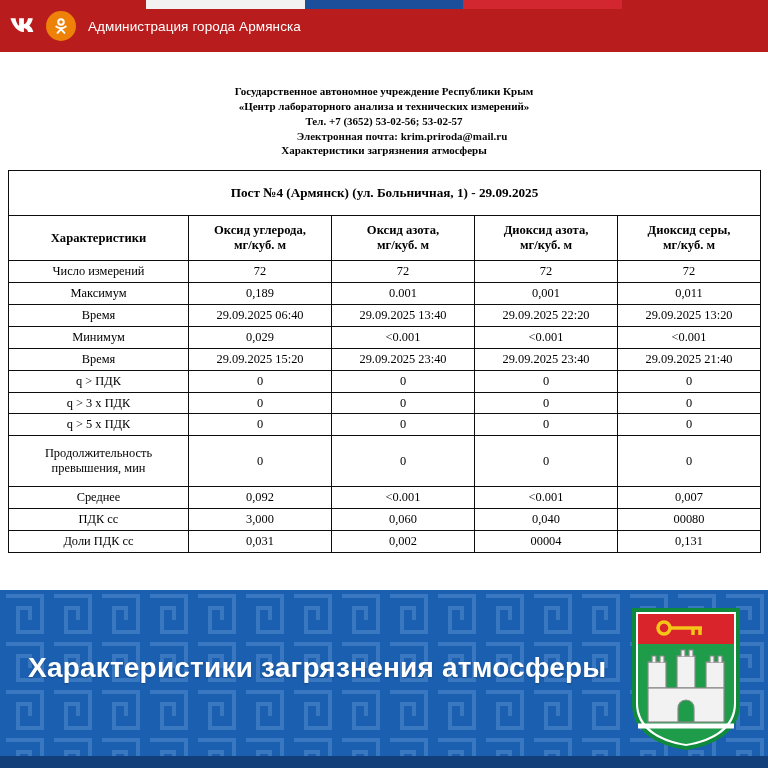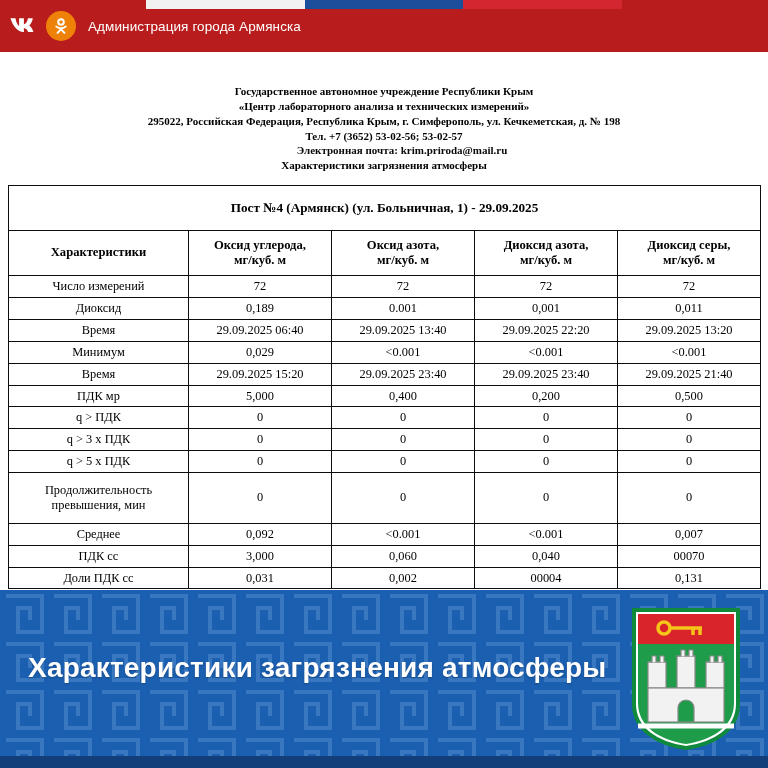--- a/index.html
+++ b/index.html
@@ -188,21 +188,20 @@
       <path d="M4.7 10.6c3.2 2.4 7.4 2.4 10.6 0" fill="none" stroke="#ffffff" stroke-width="2.2" stroke-linecap="round"></path>
       <path d="M6.2 17.6 10 13.4l3.8 4.2" fill="none" stroke="#ffffff" stroke-width="2.2" stroke-linecap="round" stroke-linejoin="round"></path>
     </svg>
   </div>
   <div class="topbar-title">Администрация города Армянска</div>
 </div>
 
 <div class="doc-header">
   <div class="line">Государственное автономное учреждение Республики Крым</div>
   <div class="line">«Центр лабораторного анализа и технических измерений»</div>
-  <div class="line">295022, Российская Федерация, Республика Крым, г. Симферополь, ул. Кечкеметская, д. № 198</div>
   <div class="line">Тел. +7 (3652) 53-02-56; 53-02-57</div>
   <div class="line email">Электронная почта: krim.priroda@mail.ru</div>
   <div class="line">Характеристики загрязнения атмосферы</div>
 </div>
 
 <div class="table-wrap">
   <table class="report">
     <colgroup>
       <col style="width:180px">
       <col style="width:143px">
@@ -236,21 +235,21 @@
           </th>
         </tr>
         <tr>
           <td class="rowlabel">Число измерений</td>
           <td>72</td>
           <td>72</td>
           <td>72</td>
           <td>72</td>
         </tr>
         <tr>
-          <td class="rowlabel">Диоксид</td>
+          <td class="rowlabel">Максимум</td>
           <td>0,189</td>
           <td>0.001</td>
           <td>0,001</td>
           <td>0,011</td>
         </tr>
         <tr>
           <td class="rowlabel">Время</td>
           <td>29.09.2025 06:40</td>
           <td>29.09.2025 13:40</td>
           <td>29.09.2025 22:20</td>
@@ -264,27 +263,20 @@
           <td>&lt;0.001</td>
         </tr>
         <tr>
           <td class="rowlabel">Время</td>
           <td>29.09.2025 15:20</td>
           <td>29.09.2025 23:40</td>
           <td>29.09.2025 23:40</td>
           <td>29.09.2025 21:40</td>
         </tr>
         <tr>
-          <td class="rowlabel">ПДК мр</td>
-          <td>5,000</td>
-          <td>0,400</td>
-          <td>0,200</td>
-          <td>0,500</td>
-        </tr>
-        <tr>
           <td class="rowlabel">q &gt; ПДК</td>
           <td>0</td>
           <td>0</td>
           <td>0</td>
           <td>0</td>
         </tr>
         <tr>
           <td class="rowlabel">q &gt; 3 x ПДК</td>
           <td>0</td>
           <td>0</td>
@@ -313,21 +305,21 @@
           <td>0,092</td>
           <td>&lt;0.001</td>
           <td>&lt;0.001</td>
           <td>0,007</td>
         </tr>
         <tr>
           <td class="rowlabel">ПДК сс</td>
           <td>3,000</td>
           <td>0,060</td>
           <td>0,040</td>
-          <td>00070</td>
+          <td>00080</td>
         </tr>
         <tr>
           <td class="rowlabel">Доли ПДК сс</td>
           <td>0,031</td>
           <td>0,002</td>
           <td>00004</td>
           <td>0,131</td>
         </tr>
       </tbody>
   </table>

